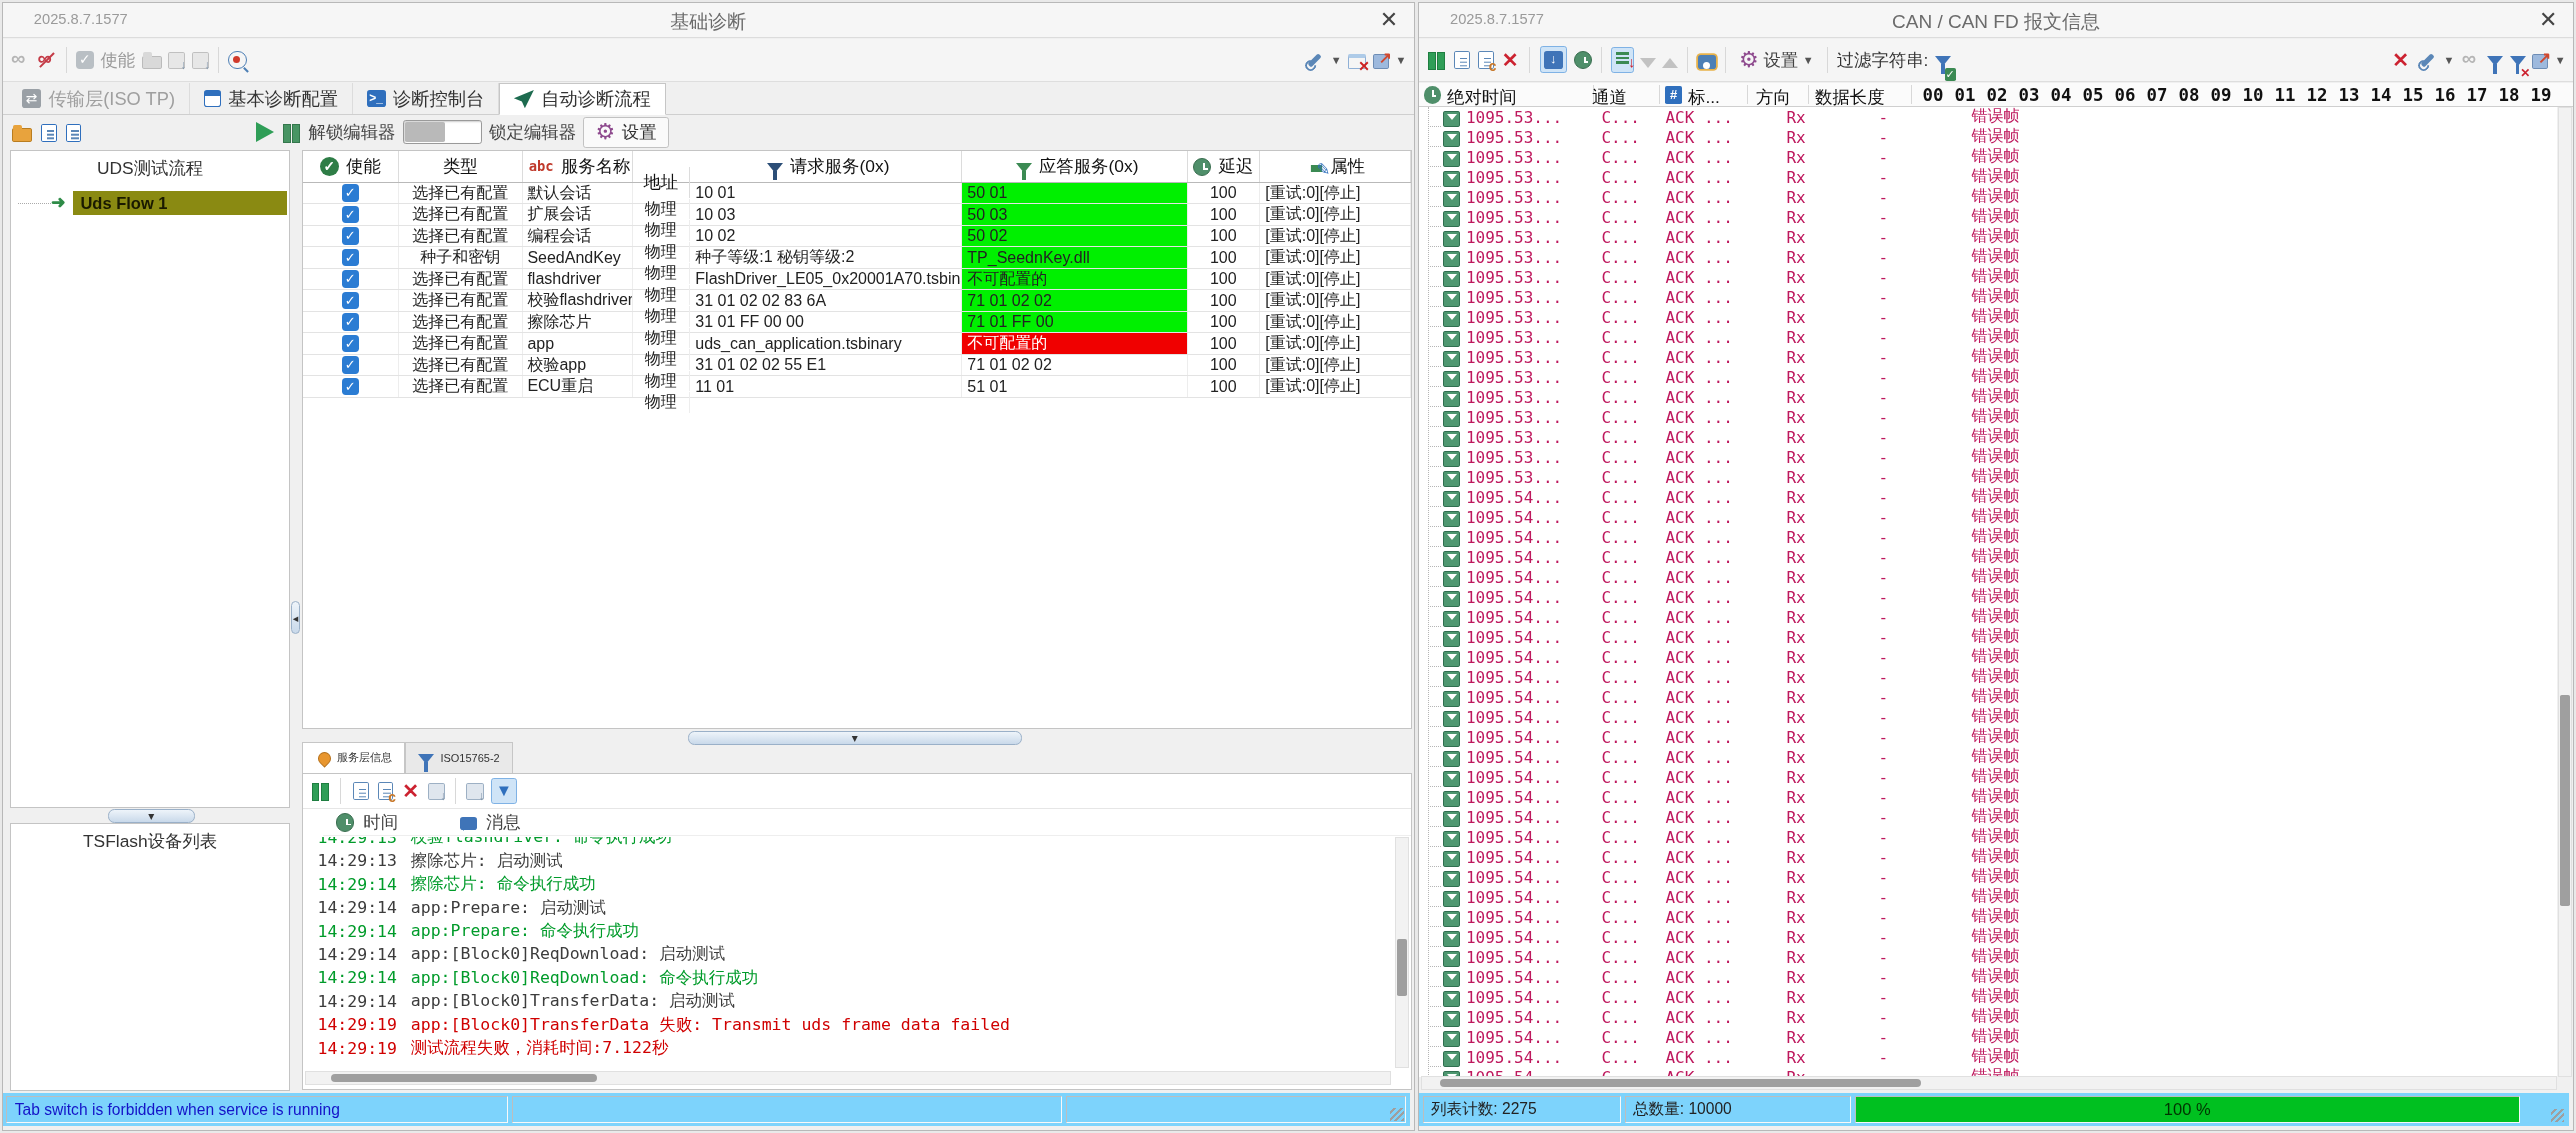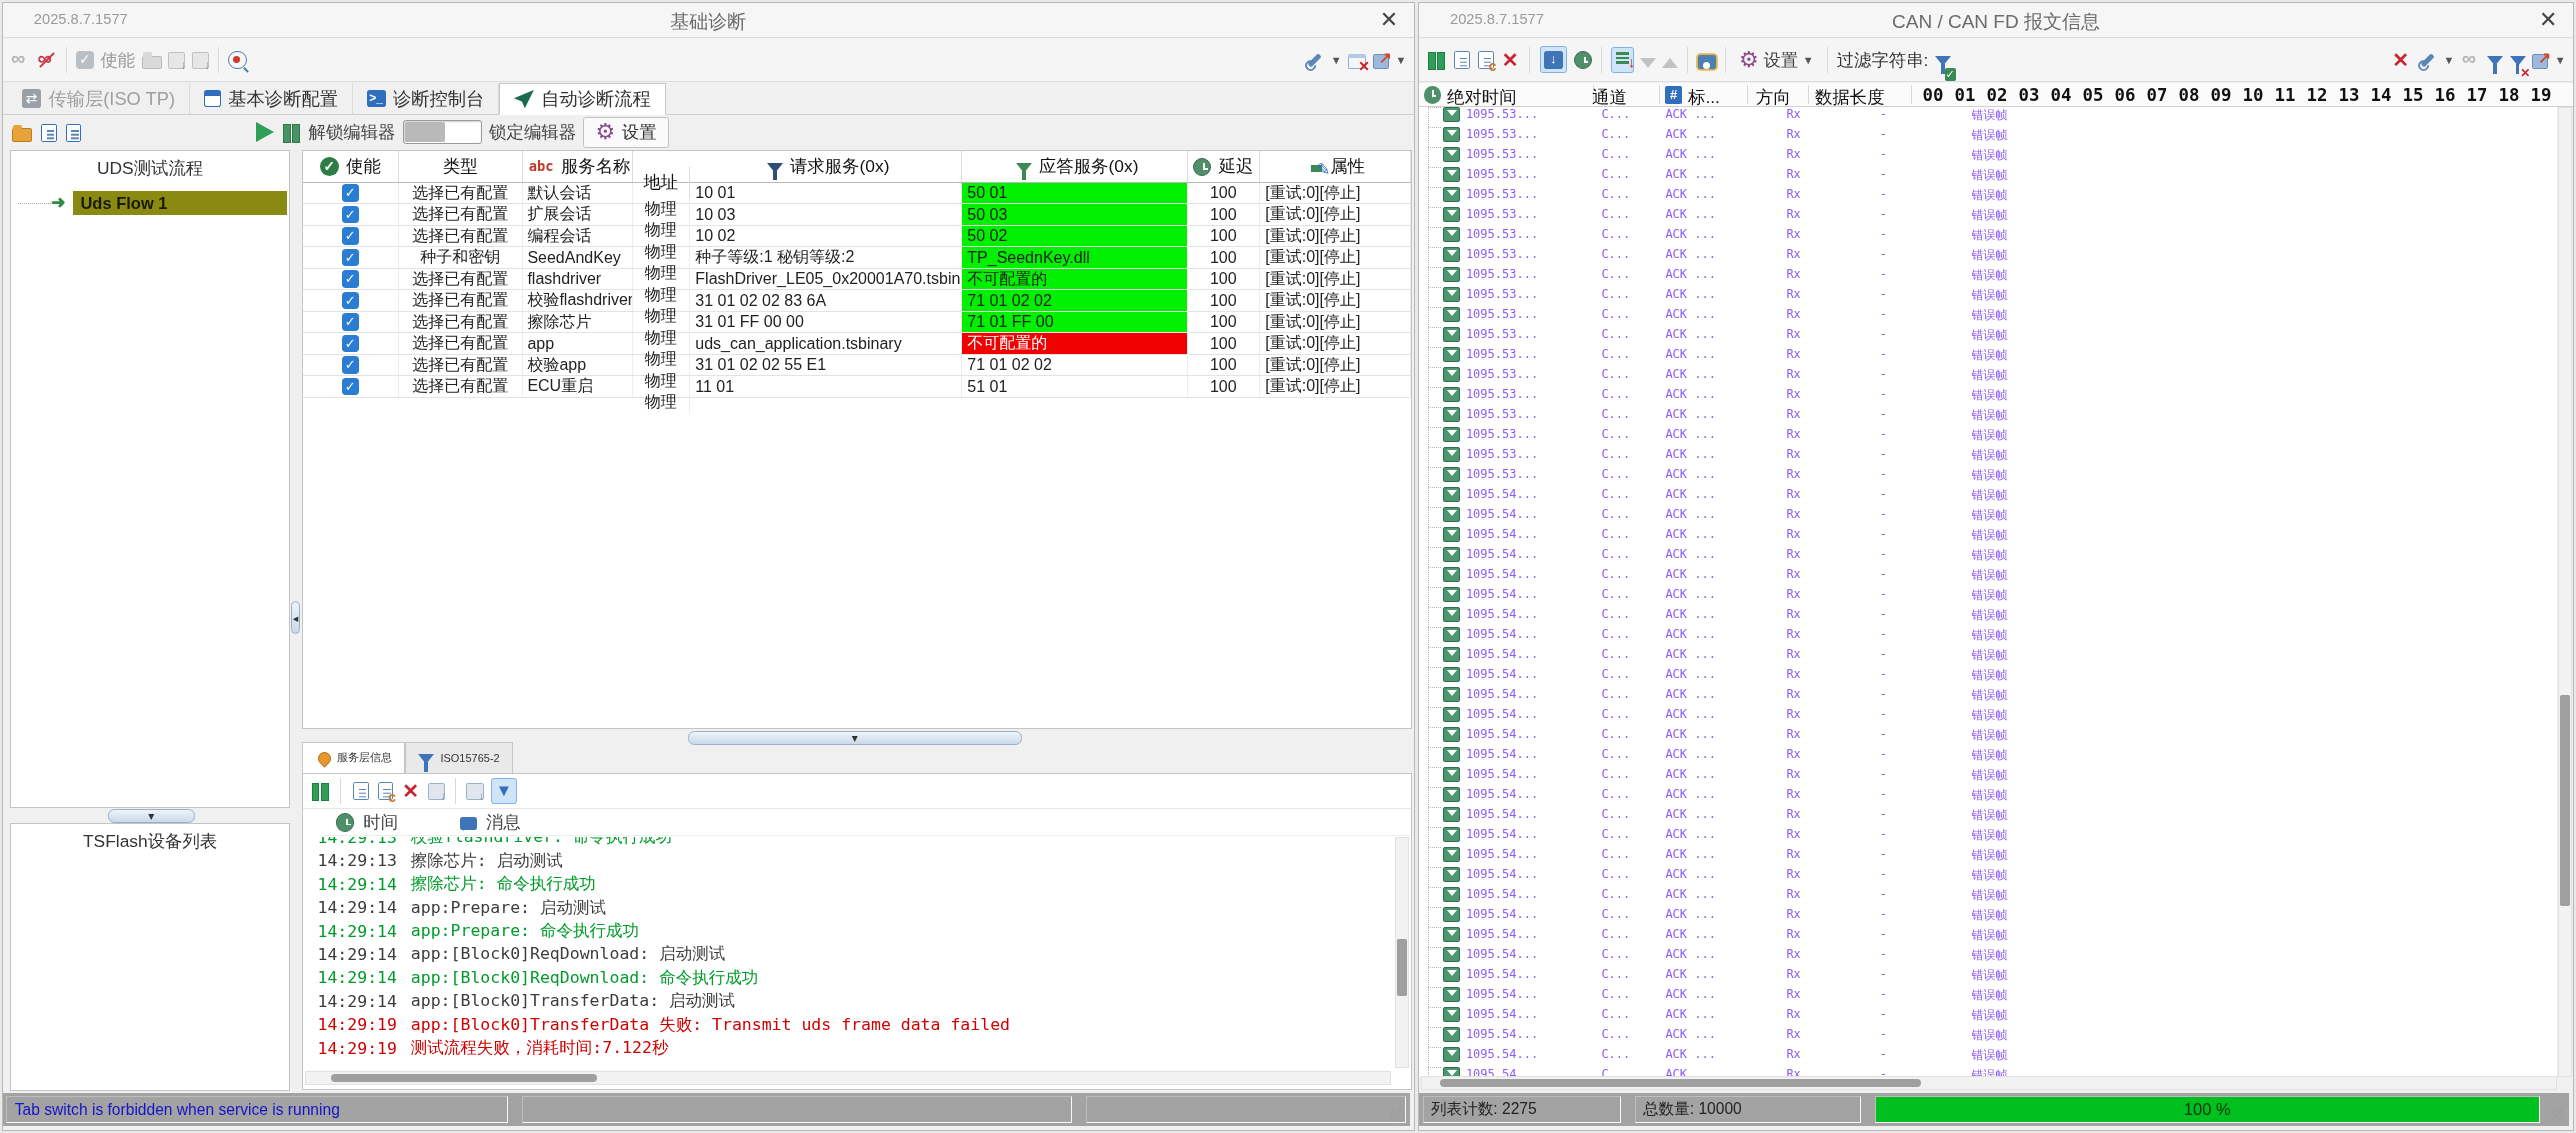--- a/index.html
+++ b/index.html
@@ -142,34 +142,34 @@
   .log-line { display:flex; height:23.4px; align-items:center; }
   .log-line .t { width:108px; padding-left:14.7px; flex:0 0 auto; }
   .log-line .m { white-space:nowrap; }
   .lc-green { color:#009b2a; } .lc-red { color:#d00000; } .lc-black { color:#3c3c3c; }
   .vsb { position:absolute; width:13.8px; background:#f2f2f2; border:0.9px solid #e0e0e0; }
   .vsb .thumb { position:absolute; left:0.9px; right:0.9px; background:#9f9f9f; border-radius:1.8px; }
   .hsb { position:absolute; height:13.8px; background:#f2f2f2; border:0.9px solid #e0e0e0; }
   .hsb .thumb { position:absolute; top:1.8px; height:8.3px; background:#9f9f9f; border-radius:4.6px; }
 
   
-  .statusbar { position:absolute; left:0; right:4px; bottom:3.7px; height:33px; background:#a3a3a3; display:flex; gap:14px; padding:2.8px 3.7px; }
+  .statusbar { position:absolute; left:0; right:4px; bottom:3.7px; height:33px; background:#7dd3fc; display:flex; gap:4px; padding:2.8px 3.7px; }
   .scell { border:0.9px solid; border-color:#bdbdbd #f8f8f8 #f8f8f8 #bdbdbd; display:flex; align-items:center; padding-left:7.3px; font-size:15.6px; position:relative; }
   .grip { position:absolute; right:0.9px; bottom:0.9px; width:13.8px; height:13.8px; background:repeating-linear-gradient(135deg, transparent 0 2.8px, #9f9f9f 2.8px 4.6px); }
   .progress { background:#00c020; justify-content:center; padding-left:0; font-size:16.5px; color:#063; color:#003300; }
 
   
   .can-hdr { position:absolute; left:0; right:0; top:80px; height:24px; background:#fbfbfb; border-bottom:0.9px solid #cfcfcf; font-size:17.4px; color:#111; }
   .can-hdr span.collbl { position:absolute; top:1.8px; white-space:nowrap; }
   .can-hdr .sep { position:absolute; top:1.8px; bottom:1.8px; width:0.9px; background:#d8d8d8; }
   #byte-cols { position:absolute; left:498px; top:1.8px; display:flex; font-family:"DejaVu Sans Mono", monospace; font-weight:bold; }
   #byte-cols span { width:32px; text-align:center; }
   #can-list { position:absolute; left:0; right:15.6px; top:104px; height:970px; overflow:hidden; background:#fff; }
   #can-list .dotline { position:absolute; left:9.2px; top:0; bottom:0; border-left:0.9px dotted #b5b5b5; }
-  .can-row { position:relative; display:flex; align-items:flex-start; height:20px; font-family:"DejaVu Sans Mono", monospace; font-size:12px; color:#8b5cf6; white-space:nowrap; }
+  .can-row { position:relative; display:flex; align-items:flex-end; height:20px; font-family:"DejaVu Sans Mono", monospace; font-size:16px; color:#be185d; white-space:nowrap; }
   .can-row .stub { width:13px; height:0.9px; border-top:0.9px dotted #b5b5b5; margin-left:9.2px; flex:0 0 auto; }
   .can-row .env { margin:0 5.5px 0 1.8px; }
   .can-row .ct { width:119px; } .can-row .cc { width:64px; margin-left:16.5px; }
   .can-row .cid { width:101px; } .can-row .cdir { width:42px; margin-left:20px; }
   .can-row .clen { width:110px; text-align:center; } .can-row .cdat { margin-left:33px; }
 
   .flt-input-label { font-size:17.4px; color:#333; }
 </style>
 </head>
 <body>

